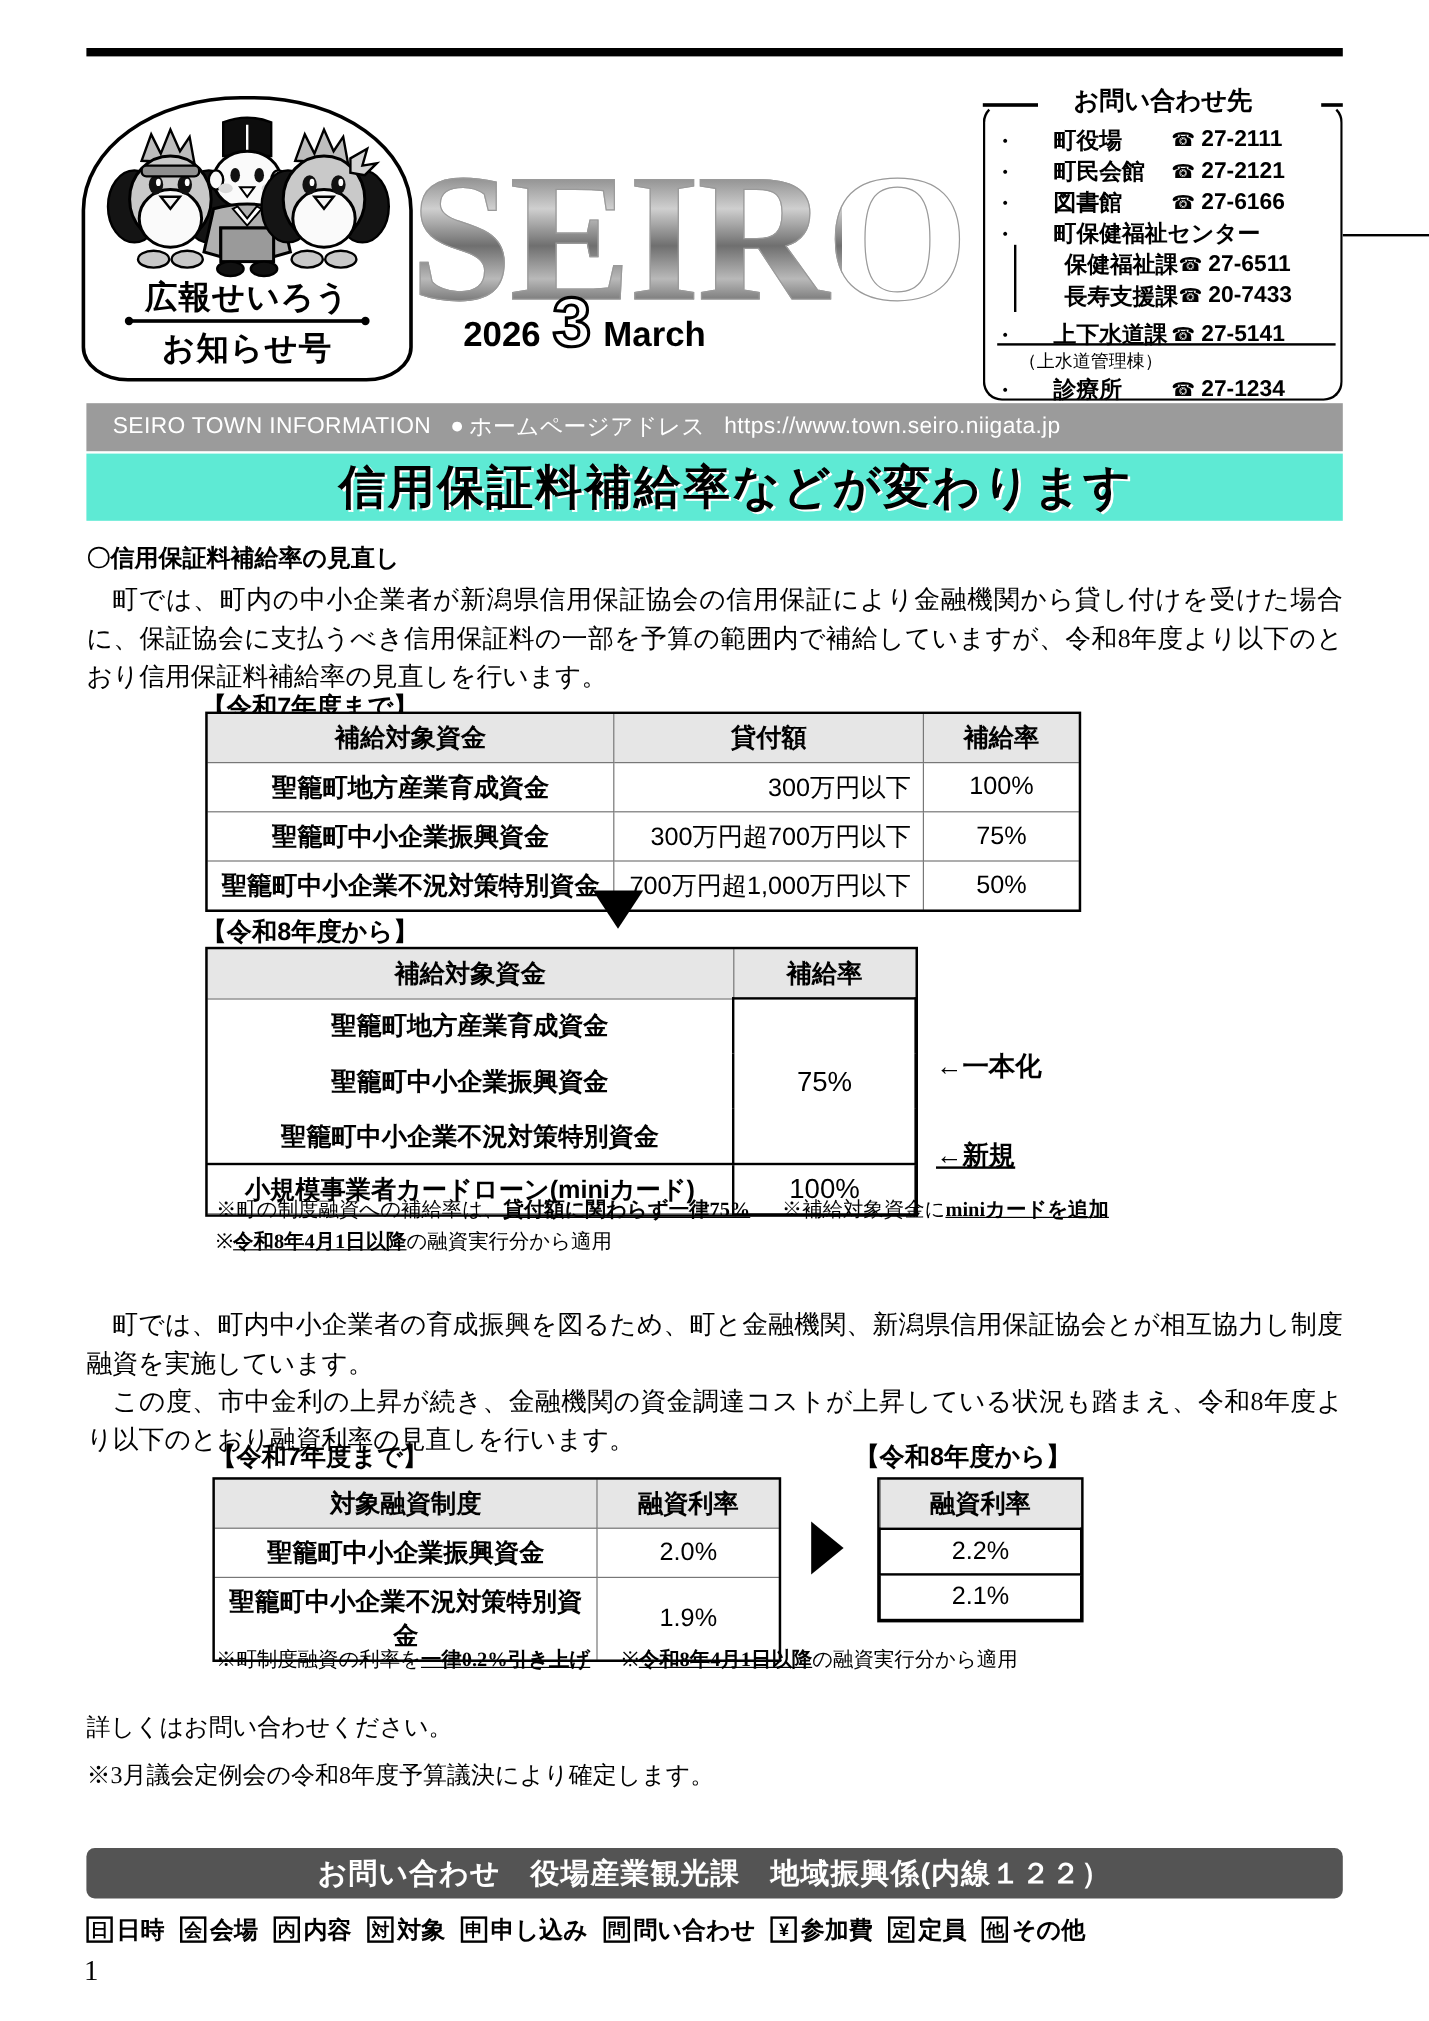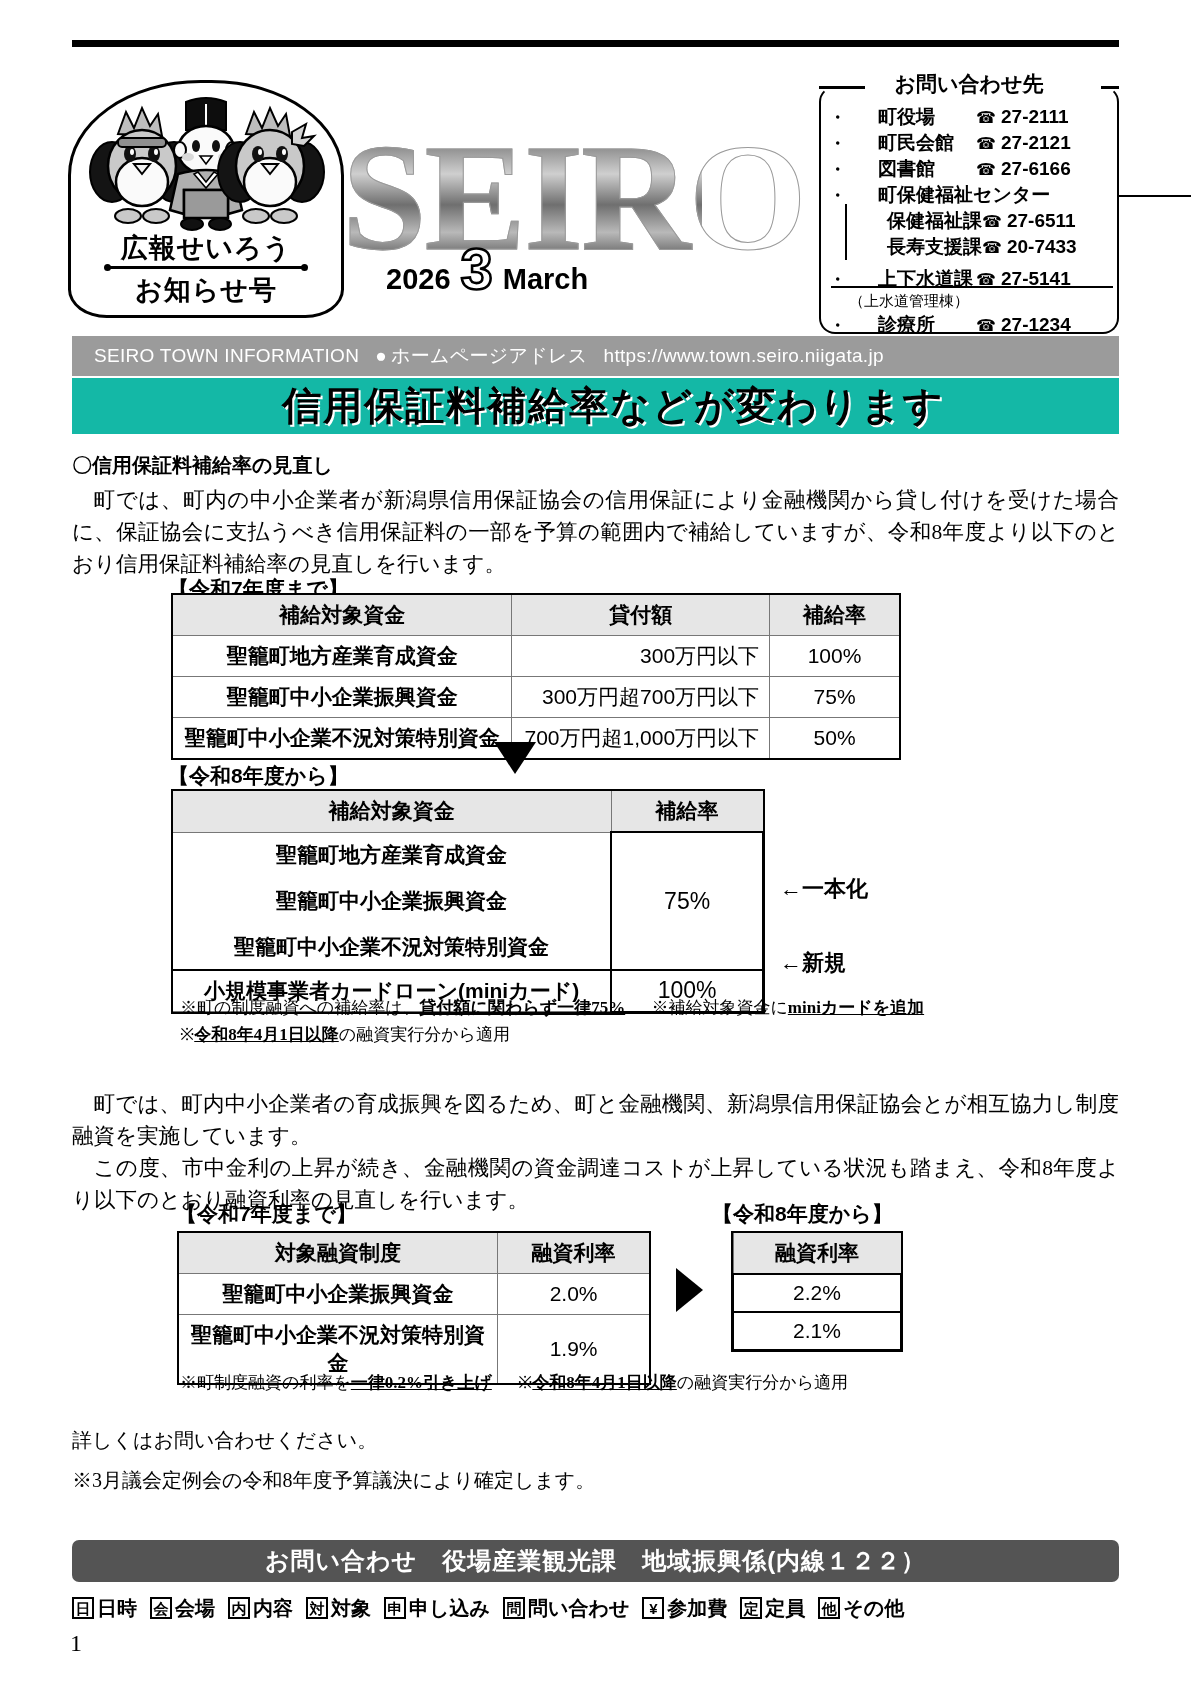--- a/index.html
+++ b/index.html
@@ -117,21 +117,21 @@
     position: absolute; left: 72px; top: 336px; width: 1047px; height: 40px;
     background: #9b9b9b; color: #ffffff;
     display: flex; align-items: center; padding-left: 22px;
     font-size: 19px; letter-spacing: 0.3px; white-space: nowrap;
   }
   .info-strip .dot { margin: 0 4px 0 16px; }
 
   
   .headline {
     position: absolute; left: 72px; top: 378px; width: 1047px; height: 56px;
-    background: #14b8a6; display: flex; align-items: center; justify-content: center; padding-left: 36px;
+    background: #5eead4; display: flex; align-items: center; justify-content: center; padding-left: 36px;
   }
   .headline span {
     font-size: 39px; font-weight: 700; letter-spacing: 2px;
     text-shadow: 2px 2px 0 #ffffff;
   }
 
   
   .sec-head {
     position: absolute; font-size: 20px; font-weight: 700; white-space: nowrap;
   }
@@ -402,21 +402,21 @@
         <td class="lbl" style="height:46px;border-top:none;">聖籠町中小企業不況対策特別資金</td>
       </tr>
       <tr>
         <td class="lbl" style="border-top:2.5px solid #000;">小規模事業者カードローン(miniカード)</td>
         <td class="ctr" style="border:2.5px solid #000;font-size:23px;font-weight:400;">100%</td>
       </tr>
     </tbody>
   </table>
 
   <div class="side-note" style="left:780px; top:874px;text-align:center;">←一本化</div>
-  <div class="side-note" style="left:780px; top:948px;">←新規</div>
+  <div class="side-note" style="left:780px; top:948px;text-decoration:underline;">←新規</div>
 
   <div class="foot-note" style="left:180px; top:996px;">
     <span>※町の制度融資への補給率は、</span><b>貸付額に関わらず一律75%</b>
     <span style="margin-left:22px;">※補給対象資金に</span><b>miniカードを追加</b>
   </div>
   <div class="foot-note" style="left:180px; top:1022px;">
     <span>※</span><b>令和8年4月1日以降</b><span>の融資実行分から適用</span>
   </div>
 
   <div class="para" style="left:72px; top:1088px; width:1047px;">

